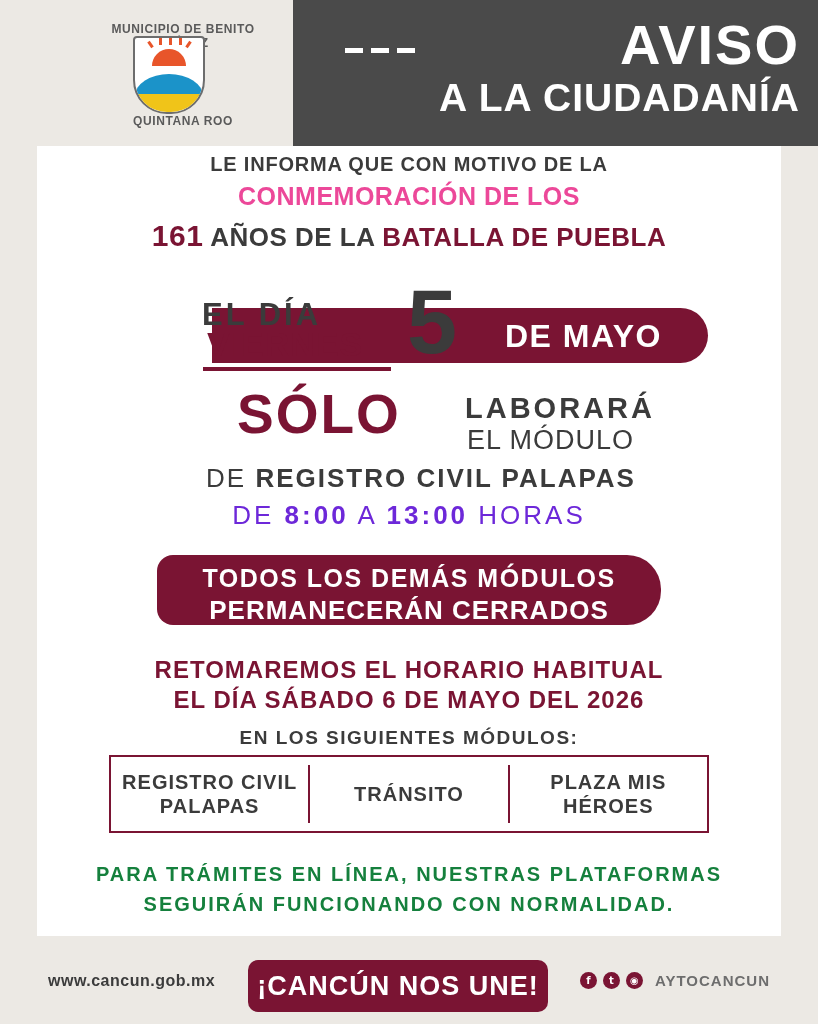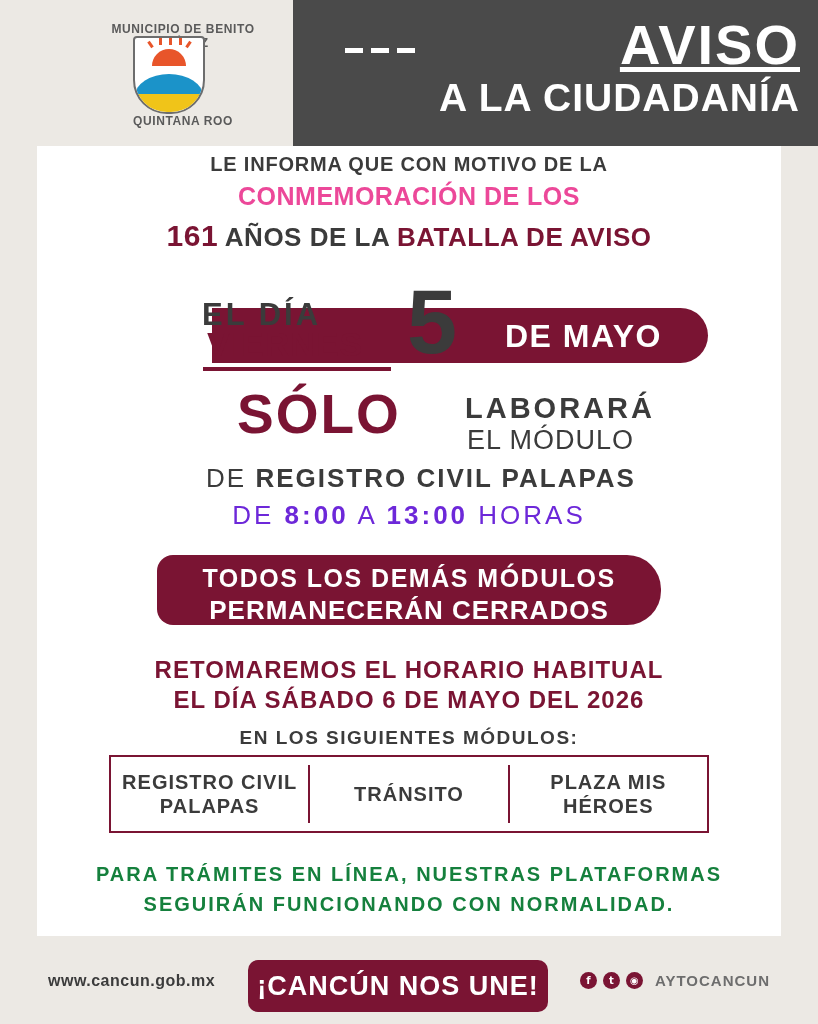--- a/index.html
+++ b/index.html
@@ -37,21 +37,20 @@
     width: 480px;
     text-align: right;
     color: #ffffff;
   }
   .header-line1 {
     font-size: 56px;
     font-weight: bold;
     letter-spacing: 2px;
     line-height: 1.05;
     display: block;
-    text-decoration: underline;
   }
   .header-line2 {
     font-size: 39px;
     font-weight: bold;
     letter-spacing: 1px;
     line-height: 1.1;
     display: block;
     margin-top: 2px;
   }
   .header-dashes {
@@ -468,21 +467,21 @@
 </div>
 
 <div class="card">
 
   <div class="t-informa center">LE INFORMA QUE CON MOTIVO DE LA</div>
   <div class="t-conmem center">CONMEMORACIÓN DE LOS</div>
 
   <div class="t-161 center">
     <span class="num">161</span>
     <span class="anios">AÑOS DE LA</span>
-    <span class="batalla">BATALLA DE AVISO</span>
+    <span class="batalla">BATALLA DE PUEBLA</span>
   </div>
 
   <div class="date-block">
     <div class="date-bar"></div>
     <div class="date-eldia">EL DÍA</div>
     <div class="date-viernes">VIERNES</div>
     <div class="date-viernes-underline"></div>
     <div class="date-5">5</div>
     <div class="date-demayo">DE MAYO</div>
   </div>

